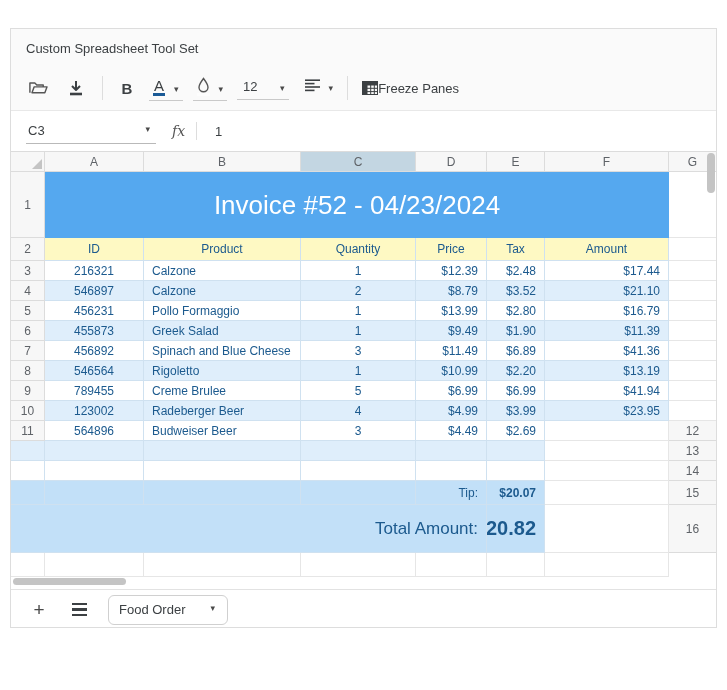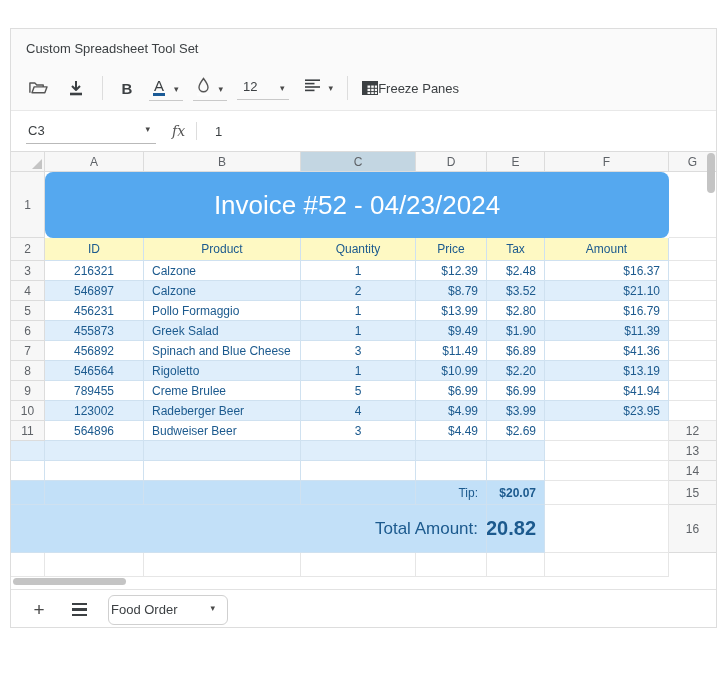--- a/index.html
+++ b/index.html
@@ -44,39 +44,39 @@
                    border-bottom:10px solid #c4c4c4; border-left:10px solid transparent; }
   .rowhdr { font-size:12px; }
   .cell { font-size:12px; color:#1c5a8e; background:#fff; display:flex; align-items:center;
           padding:0 8px; border-right:1px solid #cfe1f0; border-bottom:1px solid #cfe1f0; overflow:hidden; white-space:nowrap; }
   .band { background:#dfeefb; }
   .deep { background:#c2e0f8; }
   .gcol { border-right:1px solid #e6e6e6; border-bottom:1px solid #e6e6e6; background:#fff; }
   .al-c { justify-content:center; } .al-l { justify-content:flex-start; } .al-r { justify-content:flex-end; }
   .bold { font-weight:bold; }
   .title-cell { grid-column:span 6; background:#55a8ef; color:#fff; font-size:26px;
-                justify-content:center; border-right:none; border-bottom:none;border-radius:8px; }
+                justify-content:center; border-right:none; border-bottom:none; }
   .hdrcell { background:#fef9c3; justify-content:center; }
   .total-label { grid-column:span 5; font-size:17px; justify-content:flex-end; }
   .total-value { font-size:20px; font-weight:bold; justify-content:flex-end; }
 
   
   .hscroll { position:absolute; left:2px; top:549px; width:113px; height:7px; border-radius:4px; background:#c4c4c4; cursor:pointer; }
   .vscroll { position:absolute; left:696px; top:124px; width:8px; height:40px; border-radius:4px; background:#c4c4c4; cursor:pointer; }
 
   
   .sheetbar { position:absolute; left:0; top:560px; right:0; height:40px; background:#fff;
               border-top:1px solid #e2e2e2; display:flex; align-items:center; padding-left:15px; }
   .plusbtn { font-size:19px; color:#4a4a4a; width:26px; background:none; border:none; cursor:pointer; }
   .hamburger { margin-left:14px; width:26px; background:none; border:none; cursor:pointer;
                display:flex; flex-direction:column; gap:3px; align-items:center; }
   .hamburger i { display:block; width:15px; height:2.5px; background:#3c4043; }
   .sheet-tab { margin-left:16px; height:30px; min-width:120px; border:1px solid #d0d0d0; border-radius:6px;
                background:#fff; display:flex; align-items:center; justify-content:space-between;
-               padding:0 12px 0 2px; font-size:13px; color:#3c4043; cursor:pointer; gap:12px; }
+               padding:0 12px 0 10px; font-size:13px; color:#3c4043; cursor:pointer; gap:12px; }
   svg { display:block; }
 </style>
 </head>
 <body>
 
 <div class="panel">
 
   <div class="panel-header">
     <div class="app-title">Custom Spreadsheet Tool Set</div>
   </div>
@@ -172,21 +172,21 @@
       <div class="cell hdrcell">Price</div>
       <div class="cell hdrcell">Tax</div>
       <div class="cell hdrcell">Amount</div>
       <div class="cell gcol"></div>
       <div class="hcell rowhdr">3</div>
       <div class="cell al-c">216321</div>
       <div class="cell al-l">Calzone</div>
       <div class="cell al-c">1</div>
       <div class="cell al-r">$12.39</div>
       <div class="cell al-r">$2.48</div>
-      <div class="cell al-r">$16.37</div>
+      <div class="cell al-r">$17.44</div>
       <div class="cell gcol"></div>
       <div class="hcell rowhdr">4</div>
       <div class="cell al-c band">546897</div>
       <div class="cell al-l band">Calzone</div>
       <div class="cell al-c band">2</div>
       <div class="cell al-r band">$8.79</div>
       <div class="cell al-r band">$3.52</div>
       <div class="cell al-r band">$21.10</div>
       <div class="cell gcol"></div>
       <div class="hcell rowhdr">5</div>

